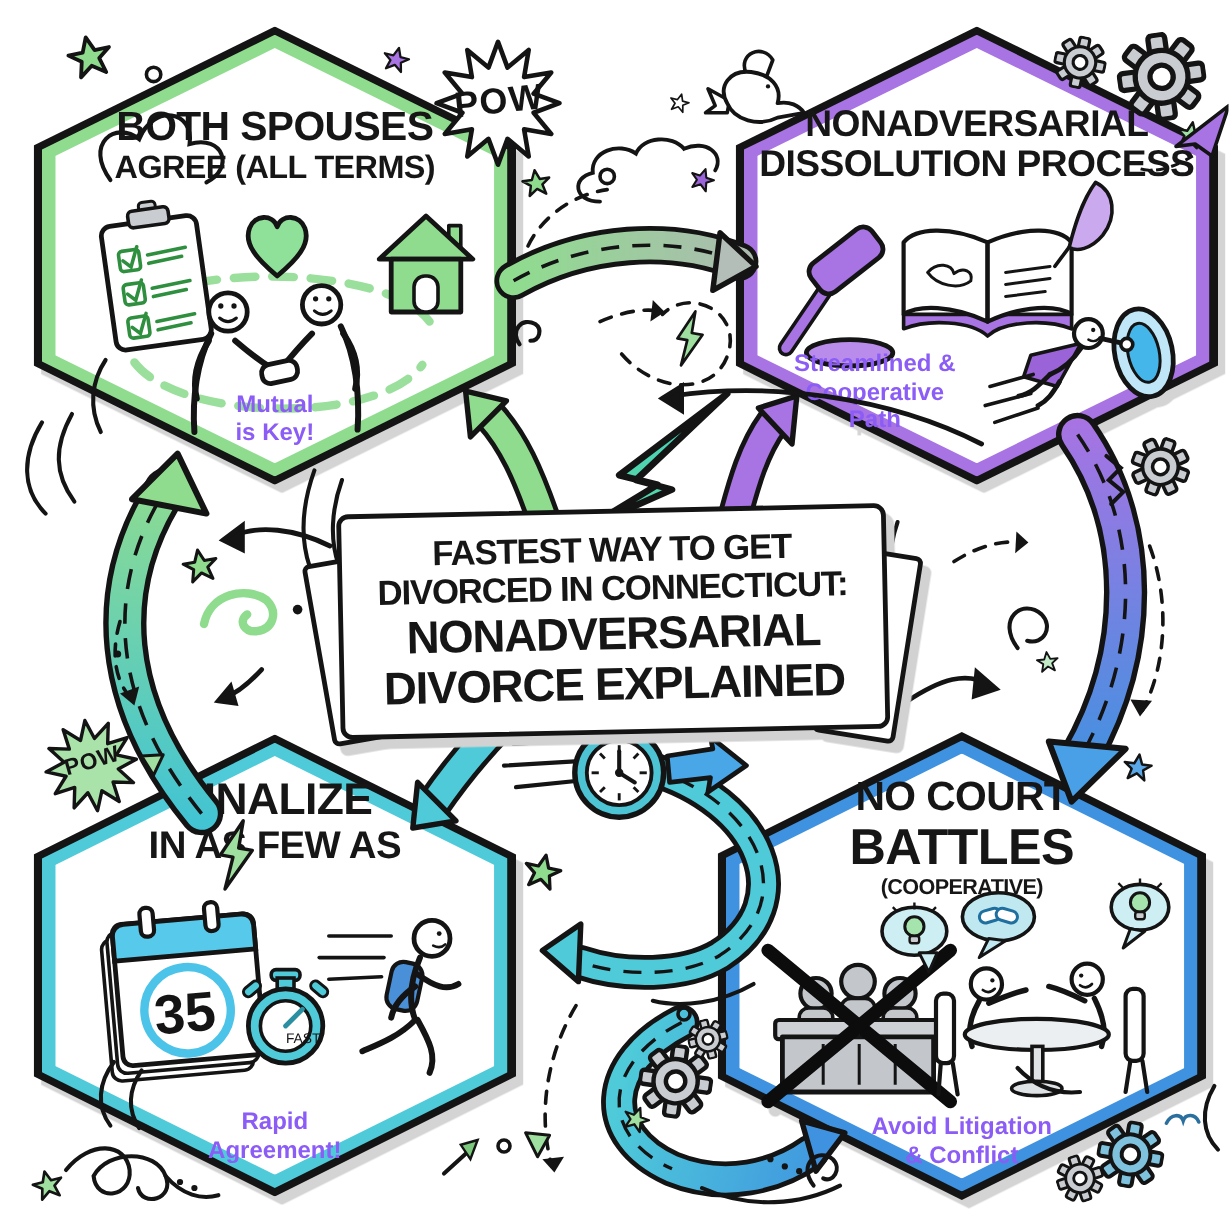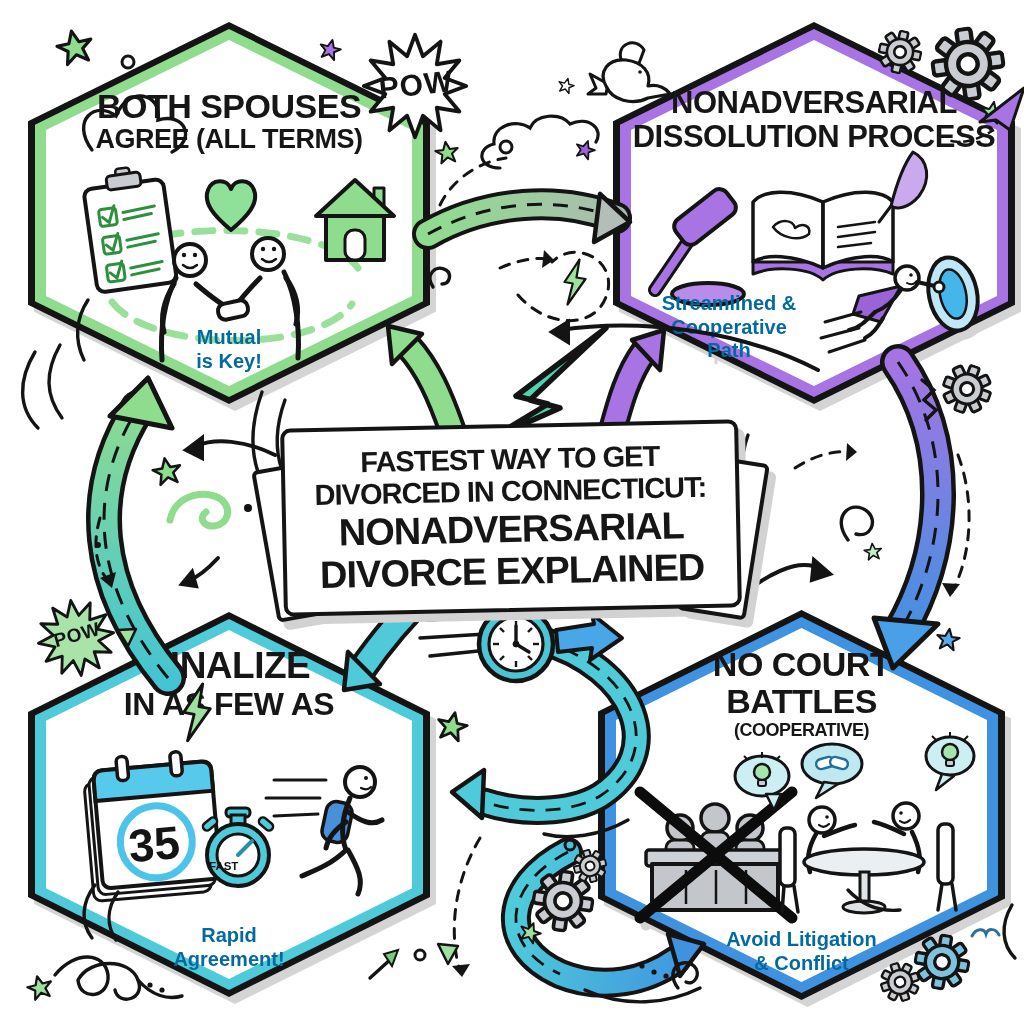--- a/index.html
+++ b/index.html
@@ -11,34 +11,34 @@
   .hex-wrap{position:absolute;filter:drop-shadow(6px 7px 0 #d4d4d4);}
   .hex{position:absolute;clip-path:polygon(50% 0%,100% 26%,100% 74%,50% 100%,0% 74%,0% 26%);}
   .hex.black{inset:0;background:#141414;}
   .hex.color{inset:7px;}
   .hex.white{inset:18px;background:#ffffff;}
   .hx-art{position:absolute;inset:0;}
   .hx-title{position:absolute;left:0;width:100%;text-align:center;font-weight:800;
             line-height:1.1;letter-spacing:-0.5px;color:#161616;}
   .hx-title span{display:block;}
   .hx-caption{position:absolute;text-align:center;font-weight:700;font-size:20px;
-              line-height:1.18;color:#0369a1;}
+              line-height:1.18;color:#8b5cf6;}
   .hx-caption span{display:block;}
   .banner-wrap{position:absolute;left:268px;top:416px;width:486px;height:212px;z-index:40;
                filter:drop-shadow(7px 8px 0 #d2d2d2);}
   .flap{position:absolute;background:#fff;border:4px solid #141414;border-radius:6px;}
   .banner-main{position:absolute;left:14px;top:8px;right:14px;height:180px;background:#fff;
                border:4.5px solid #141414;border-radius:10px;transform:rotate(-1.2deg);
                display:flex;flex-direction:column;align-items:center;justify-content:center;
                text-align:center;font-weight:800;letter-spacing:-1px;line-height:1.12;}
   .banner-main .s{font-size:29px;}
   .banner-main .b{font-size:38px;}
   .pow-label{position:absolute;font-weight:800;color:#141414;text-align:center;z-index:31;}
   .num35{position:absolute;font-weight:800;color:#141414;text-align:center;z-index:12;}
-  .fastlbl{position:absolute;font-weight:700;color:#141414;text-align:left;z-index:12;}
+  .fastlbl{position:absolute;font-weight:400;color:#141414;text-align:right;z-index:12;}
 </style>
 </head>
 <body>
 
 <div id="stage">
 
   <div class="hex-wrap" style="left:28px;top:22px;width:402px;height:382px;z-index:10">
     <div class="hex black"></div>
     <div class="hex color" style="background:#8fdc8f"></div>
     <div class="hex white"></div>
@@ -276,21 +276,21 @@
           <ellipse cx="352" cy="146" rx="24" ry="19" fill="#cdeef3" stroke-width="3"></ellipse>
           <path d="M 344,164 L 338,180 L 356,166 Z" fill="#cdeef3" stroke-width="2.5"></path>
           <circle cx="352" cy="142" r="8" fill="#a6e4ae" stroke-width="2.5"></circle>
           <rect x="348" y="150" width="8" height="6" rx="2" fill="#c9ccd0" stroke-width="2"></rect>
           <path d="M 338,130 L 334,126 M 366,130 L 370,126 M 352,128 L 352,122" stroke-width="2" fill="none"></path>
         </g>
       </g>
     </svg>
     <div class="hx-title" style="top:36px">
       <span style="font-size:34px">NO COURT</span>
-      <span style="font-size:34px">BATTLES</span>
+      <span style="font-size:42px">BATTLES</span>
       <span style="font-size:18px">(COOPERATIVE)</span>
     </div>
     <div class="hx-caption" style="left:0;width:100%;top:318px">
       <span>Avoid Litigation</span>
       <span>&amp; Conflict</span>
     </div>
   </div>
 
   <svg class="lyr" style="z-index:30" width="1024" height="1024" viewBox="0 0 1024 1024">
     <defs>

